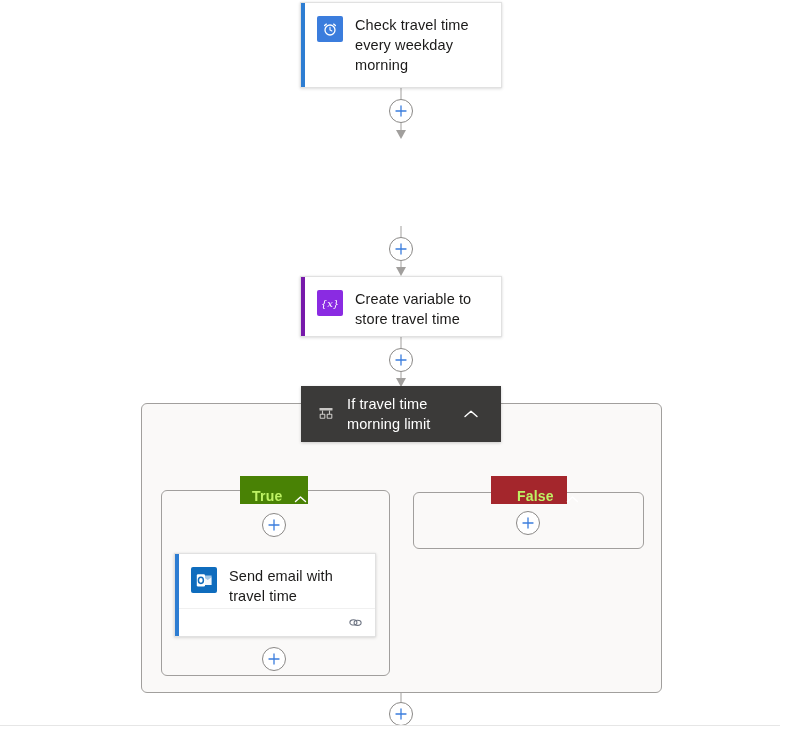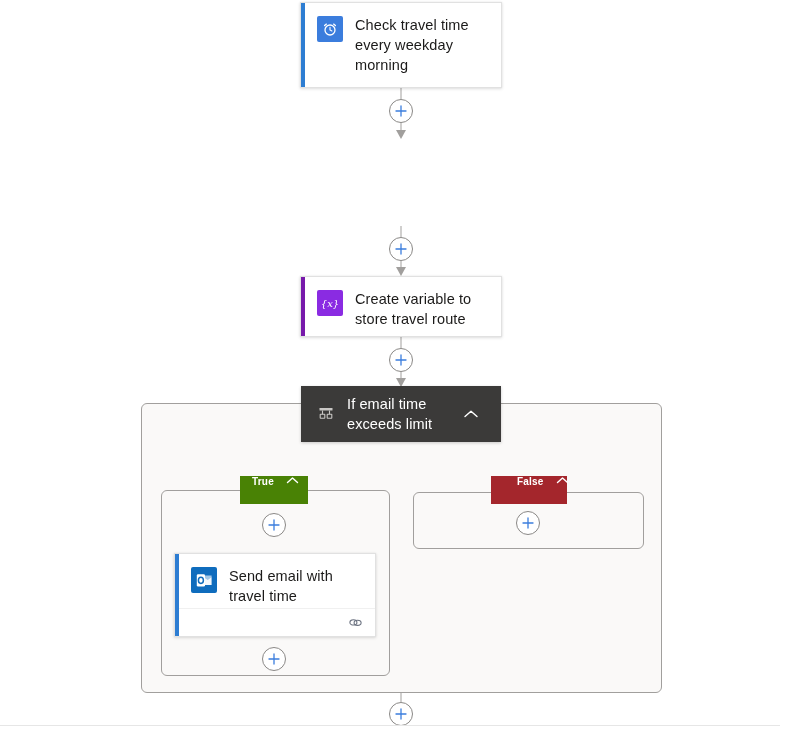--- a/index.html
+++ b/index.html
@@ -140,25 +140,25 @@
     border: 1px solid #a19f9d;
     border-radius: 6px;
     box-sizing: border-box;
   }
 
   
   .branch-label {
     position: absolute;
     height: 28px;
     display: flex;
-    align-items: flex-start;
+    align-items: flex-end;
     padding: 0 10px 0 12px;
     box-sizing: border-box;
-    color: #ffffff;
-    font-size: 10px;
+    color: #bef264;
+    font-size: 14px;
     font-weight: 700;
     letter-spacing: 0.2px;
     cursor: pointer;
   }
   .branch-label .bl-chevron {
     margin-left: 12px;
     display: flex;
     align-items: center;
   }
 
@@ -237,21 +237,21 @@
   </div>
 
   <div class="card" style="left:300px; top:276px; width:202px; height:61px;">
     <div class="accent" style="background:#7719aa;"></div>
     <div class="card-body">
       <div class="card-icon" style="background:#8a2be2;">
         <svg width="20" height="14" viewBox="0 0 20 14" aria-hidden="true">
           <text x="10" y="10.5" text-anchor="middle" fill="#ffffff" font-family="DejaVu Serif, serif" font-size="10" font-style="italic">{x}</text>
         </svg>
       </div>
-      <div class="card-title">Create variable to store travel route</div>
+      <div class="card-title">Create variable to store travel time</div>
     </div>
   </div>
 
   <div class="plus-btn" style="left:389px; top:348px;">
     <svg width="12" height="12" viewBox="0 0 12 12" aria-hidden="true">
       <path d="M6 1 V11 M1 6 H11" stroke="#3b7ddd" stroke-width="1.3" stroke-linecap="round"></path>
     </svg>
   </div>
 
   <div class="scope-outer" style="left:141px; top:403px; width:521px; height:290px;"></div>
@@ -262,21 +262,21 @@
 
   <div class="cond-header" style="left:301px; top:386px; width:200px; height:56px;">
     <div class="cond-icon">
       <svg width="18" height="18" viewBox="0 0 18 18" aria-hidden="true">
         <rect x="2.5" y="3" width="13" height="2.6" rx="0.4" fill="#c8c6c4"></rect>
         <path d="M5.5 5.6 V9.2 M12.5 5.6 V9.2" stroke="#c8c6c4" stroke-width="1.1"></path>
         <rect x="3.2" y="9.2" width="4.6" height="4" rx="0.4" fill="none" stroke="#c8c6c4" stroke-width="1.1"></rect>
         <rect x="10.2" y="9.2" width="4.6" height="4" rx="0.4" fill="none" stroke="#c8c6c4" stroke-width="1.1"></rect>
       </svg>
     </div>
-    <div class="cond-title">If email time exceeds limit</div>
+    <div class="cond-title">If travel time morning limit</div>
     <div class="cond-chevron">
       <svg width="16" height="10" viewBox="0 0 16 10" aria-hidden="true">
         <path d="M2 7.5 L8 2.2 L14 7.5" fill="none" stroke="#ffffff" stroke-width="1.4" stroke-linecap="round" stroke-linejoin="round"></path>
       </svg>
     </div>
   </div>
 
   <div class="branch-label" style="left:240px; top:476px; width:68px; background:#498205;">
     <span>True</span>
     <span class="bl-chevron">

